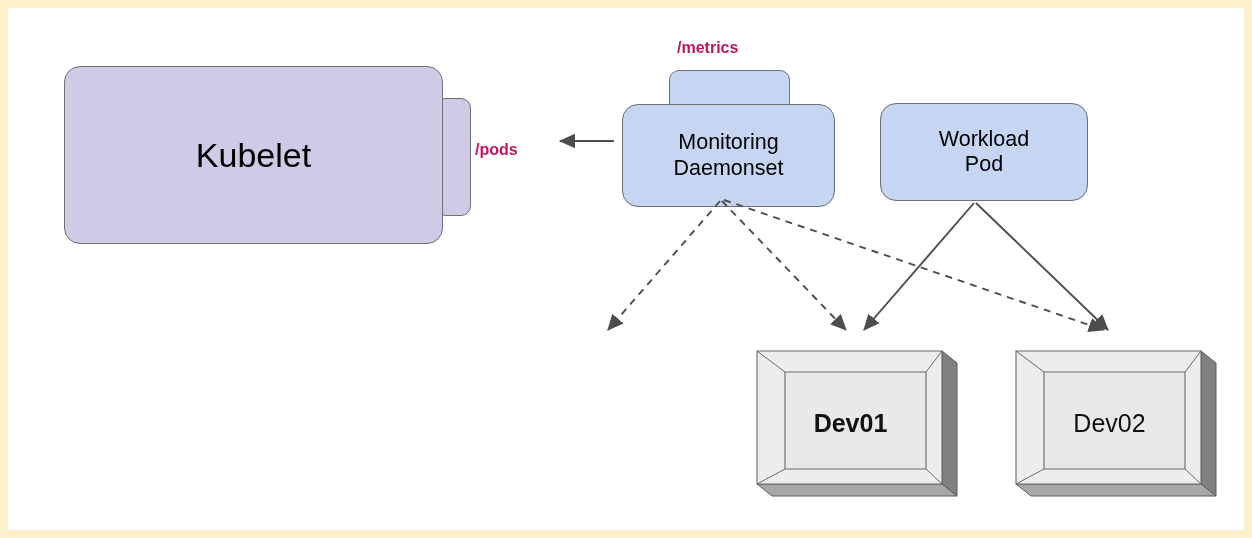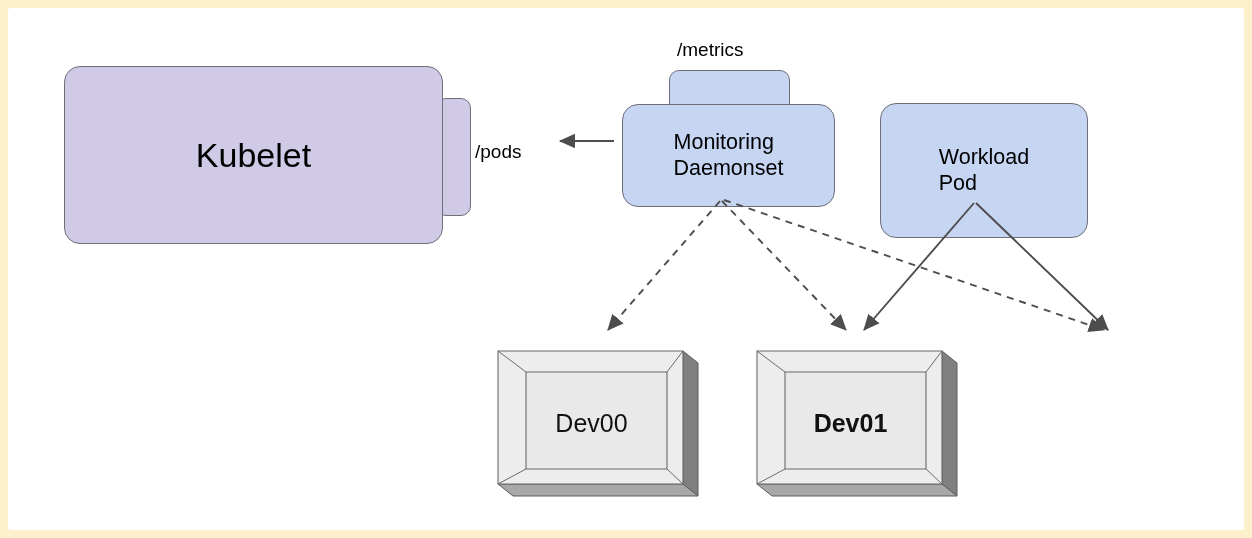--- a/index.html
+++ b/index.html
@@ -35,20 +35,21 @@
 
   
   .rbox {
     position: absolute;
     box-sizing: border-box;
     border: 1.4px solid #6f6f7a;
     border-radius: 16px;
     display: flex;
     align-items: center;
     justify-content: center;
+    text-align: center;
     color: #000000;
     line-height: 1.18;
     white-space: pre-line;
   }
 
   .rbox.purple { background: #d0cae6; }
   .rbox.blue   { background: #c5d5f2; margin-top: 6px; }
 
   
   .tab {
@@ -80,32 +81,33 @@
   }
   #monitoring-tab {
     left: 661px; top: 62px;
     width: 121px; height: 36px;
     border-radius: 10px 10px 0 0;
     z-index: 2;
   }
 
   #workload {
     left: 872px; top: 89px;
-    width: 208px; height: 135px;
+    width: 208px; height: 98px;
     font-size: 21.5px;
     z-index: 3;
   }
 
   
   .edge-label {
     position: absolute;
-    font-size: 19px;
-    color: #000000;
+    font-size: 16px;
+    color: #be185d;
     white-space: nowrap;
     z-index: 6;
+    font-weight: bold;
   }
   #label-pods    { left: 467px; top: 133px; text-align: right; }
   #label-metrics { left: 669px; top: 31px;  }
 
   
   .device {
     position: absolute;
     width: 211px;
     height: 157px;
     top: 337px;
@@ -162,47 +164,42 @@
     </div>
 
     <div class="rbox blue" id="workload">
       <span>Workload
 Pod</span>
     </div>
 
     <div class="edge-label" id="label-pods">/pods</div>
     <div class="edge-label" id="label-metrics">/metrics</div>
 
-    <div class="device" id="dev00">
-      <svg viewBox="0 0 211 157" preserveAspectRatio="none">
-
-        <path d="M190,6 L205,18 L205,151 L190,139 Z" fill="#808080" stroke="#5d5d5d" stroke-width="1"></path>
-
-        <path d="M5,139 L190,139 L205,151 L20,151 Z" fill="#a8a8a8" stroke="#5d5d5d" stroke-width="1"></path>
-
-        <path d="M5,6 L190,6 L190,139 L5,139 Z" fill="#ededed" stroke="#6a6a6a" stroke-width="1.1"></path>
-
-        <path d="M33,27 L174,27 L174,124 L33,124 Z" fill="#e9e9e9" stroke="#6a6a6a" stroke-width="1.1"></path>
-
-        <path d="M5,6 L33,27 M190,6 L174,27 M5,139 L33,124 M190,139 L174,124" stroke="#6a6a6a" stroke-width="1" fill="none"></path>
-      </svg>
-      <div class="device-label">Dev00</div>
-    </div>
 
     <div class="device" id="dev01">
       <svg viewBox="0 0 211 157" preserveAspectRatio="none">
         <path d="M190,6 L205,18 L205,151 L190,139 Z" fill="#808080" stroke="#5d5d5d" stroke-width="1"></path>
         <path d="M5,139 L190,139 L205,151 L20,151 Z" fill="#a8a8a8" stroke="#5d5d5d" stroke-width="1"></path>
         <path d="M5,6 L190,6 L190,139 L5,139 Z" fill="#ededed" stroke="#6a6a6a" stroke-width="1.1"></path>
         <path d="M33,27 L174,27 L174,124 L33,124 Z" fill="#e9e9e9" stroke="#6a6a6a" stroke-width="1.1"></path>
         <path d="M5,6 L33,27 M190,6 L174,27 M5,139 L33,124 M190,139 L174,124" stroke="#6a6a6a" stroke-width="1" fill="none"></path>
       </svg>
       <div class="device-label">Dev01</div>
     </div>
 
+    <div class="device" id="dev02">
+      <svg viewBox="0 0 211 157" preserveAspectRatio="none">
+        <path d="M190,6 L205,18 L205,151 L190,139 Z" fill="#808080" stroke="#5d5d5d" stroke-width="1"></path>
+        <path d="M5,139 L190,139 L205,151 L20,151 Z" fill="#a8a8a8" stroke="#5d5d5d" stroke-width="1"></path>
+        <path d="M5,6 L190,6 L190,139 L5,139 Z" fill="#ededed" stroke="#6a6a6a" stroke-width="1.1"></path>
+        <path d="M33,27 L174,27 L174,124 L33,124 Z" fill="#e9e9e9" stroke="#6a6a6a" stroke-width="1.1"></path>
+        <path d="M5,6 L33,27 M190,6 L174,27 M5,139 L33,124 M190,139 L174,124" stroke="#6a6a6a" stroke-width="1" fill="none"></path>
+      </svg>
+      <div class="device-label">Dev02</div>
+    </div>
 
     <svg id="edges" viewBox="0 0 1236 522">
       <defs>
         <marker id="arrowSolid" markerWidth="9" markerHeight="9" refX="8" refY="4.5" orient="auto" markerUnits="strokeWidth">
           <path d="M0,0.6 L8.6,4.5 L0,8.4 Z" fill="#4d4d4d"></path>
         </marker>
         <marker id="arrowDash" markerWidth="9" markerHeight="9" refX="8" refY="4.5" orient="auto" markerUnits="strokeWidth">
           <path d="M0,0.6 L8.6,4.5 L0,8.4 Z" fill="#4d4d4d"></path>
         </marker>
       </defs>

